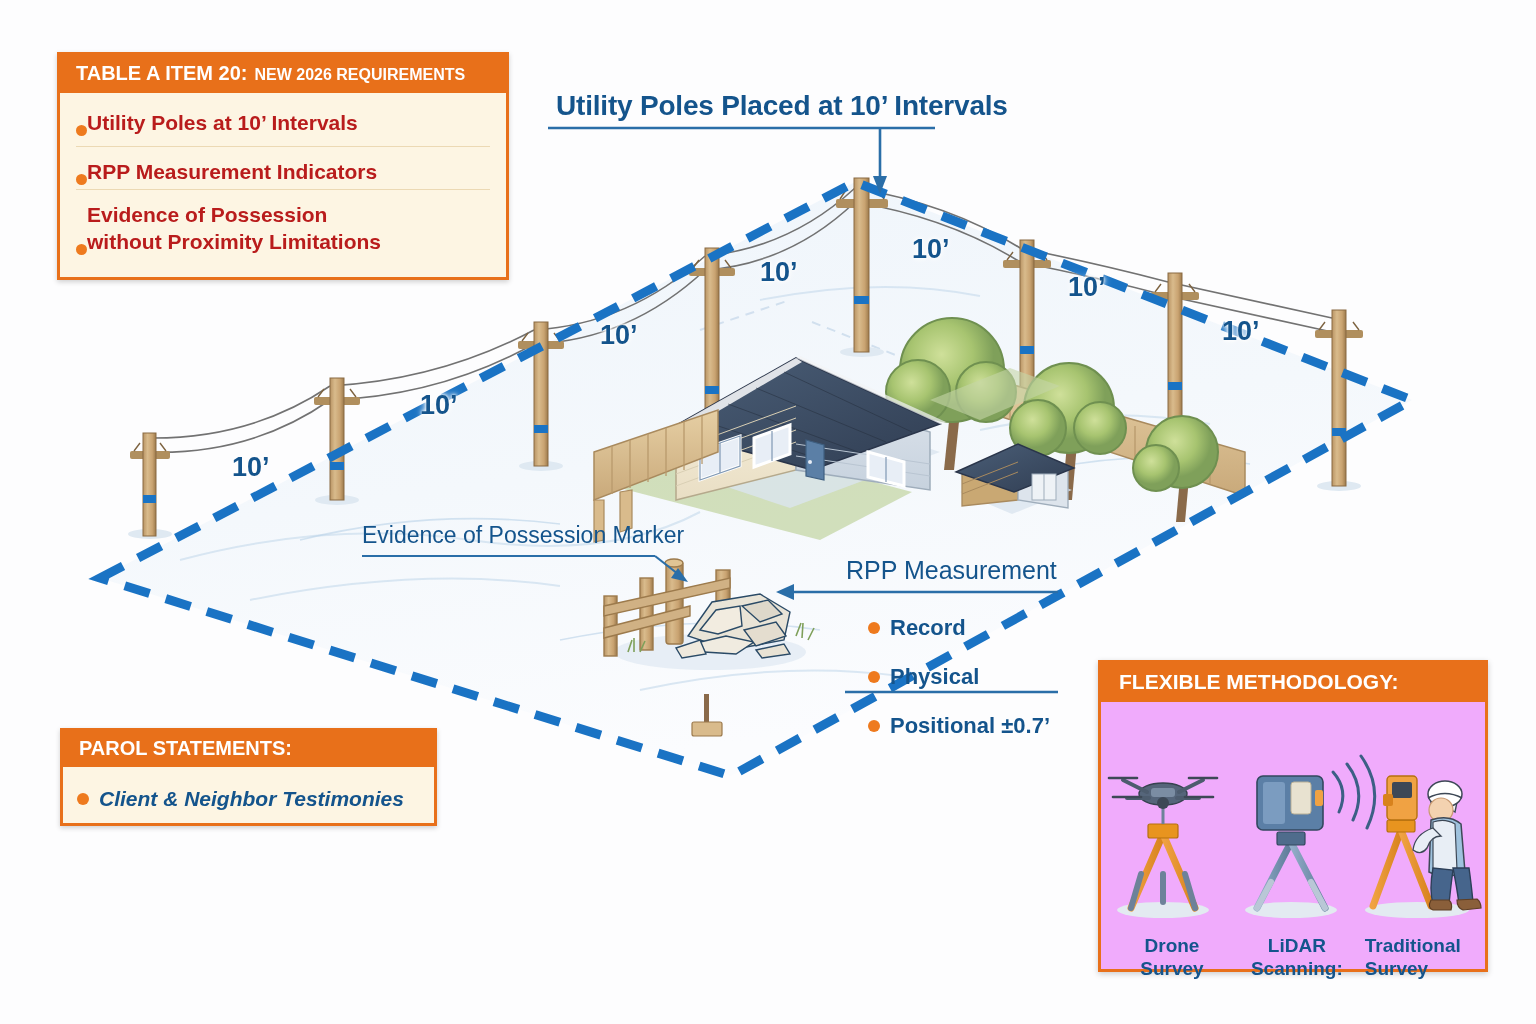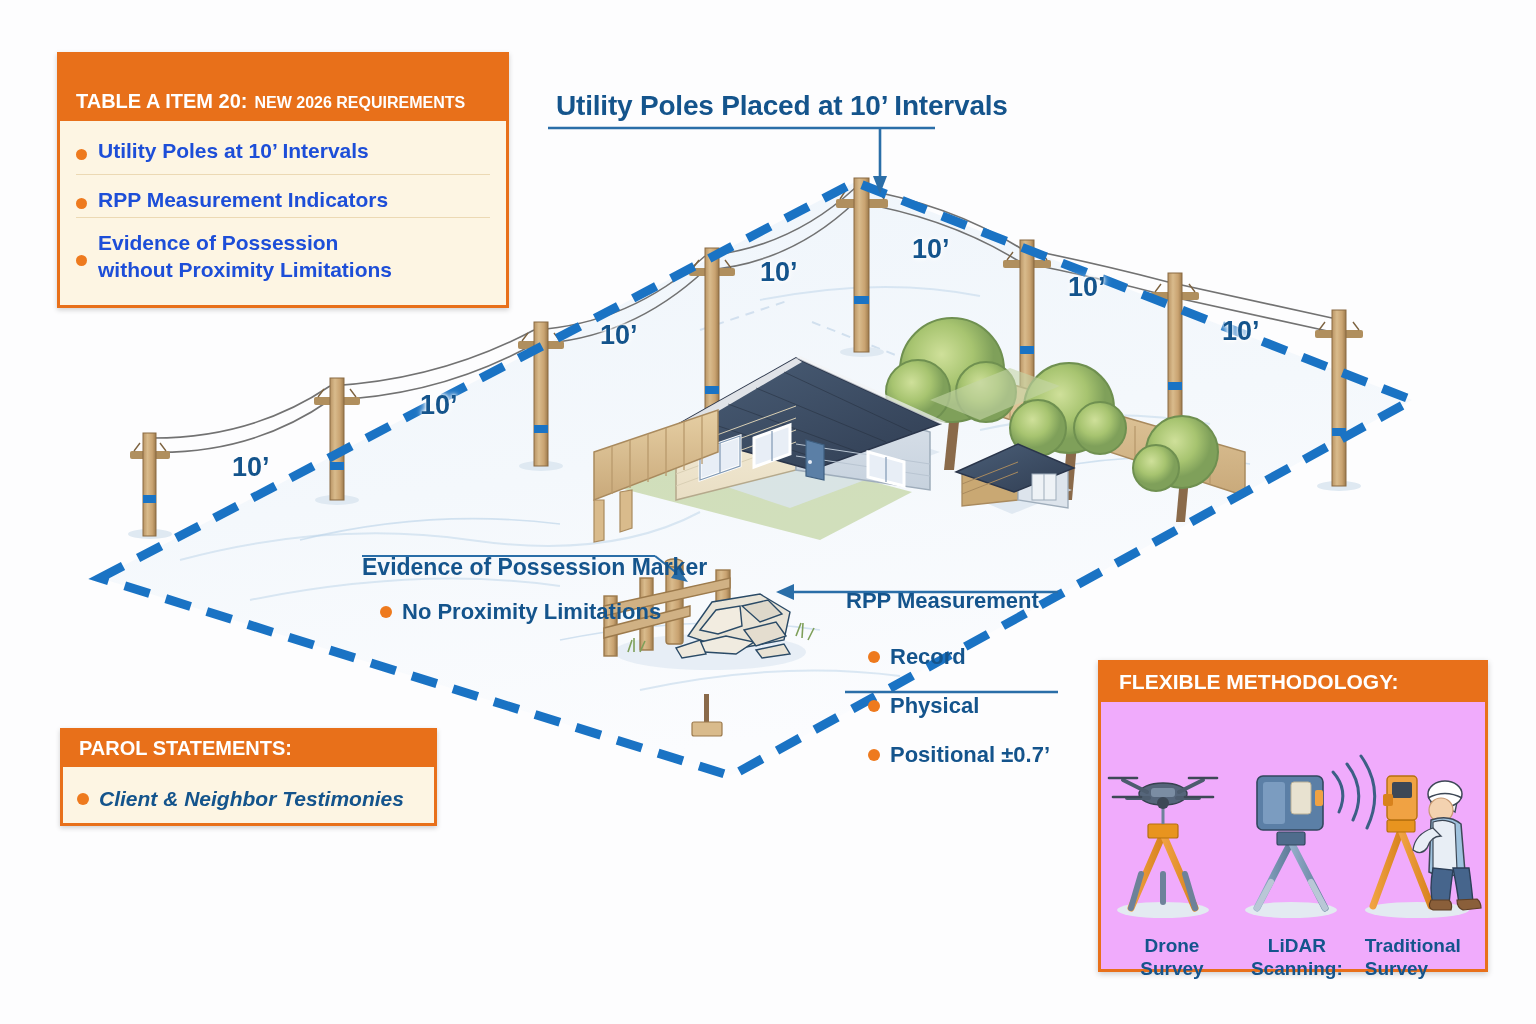--- a/index.html
+++ b/index.html
@@ -24,34 +24,34 @@
     box-sizing:border-box;
   }
   .card-hd{
     background:#e8701a;color:#fff;font-weight:bold;
     display:flex;align-items:baseline;gap:7px;
     padding:7px 14px 8px 16px;
     white-space:nowrap;
   }
   .card-bd{padding:10px 16px 12px 16px;}
   .row{
-    display:flex;align-items:center;gap:11px;
-    color:#1d4ed8;font-weight:bold;
+    display:flex;align-items:flex-end;
+    color:#b91c1c;font-weight:bold;
   }
   .row+ .row{border-top:1px solid #ecd9b4;}
   .dot{
     width:11px;height:11px;border-radius:50%;
     background:#ee7a1e;flex:none;margin-top:8px;
   }
 
   
   #scene{left:0;top:0;width:1536px;height:1024px;}
 
   
-  .callout-ttl{font-weight:bold;color:#14548c;white-space:nowrap;margin-top:32px;}
+  .callout-ttl{font-weight:normal;color:#14548c;white-space:nowrap;}
   .bullet-line{
     display:flex;align-items:center;gap:10px;
     color:#14548c;font-weight:bold;white-space:nowrap;margin-top:14px;
   }
   .bullet-line .dot{margin-top:0;width:12px;height:12px;}
 
   
   .dim{
     color:#14548c;font-weight:bold;font-size:27px;
     text-shadow:0 0 5px #fff,0 0 9px #fff,0 0 3px #fff;
@@ -394,21 +394,21 @@
   <div class="abs dim" style="left:600px;top:320px;">10’</div>
   <div class="abs dim" style="left:760px;top:257px;">10’</div>
   <div class="abs dim" style="left:912px;top:234px;">10’</div>
   <div class="abs dim" style="left:1068px;top:272px;">10’</div>
   <div class="abs dim" style="left:1222px;top:316px;">10’</div>
 
   <div class="abs ttl blue" style="left:556px;top:90px;font-size:28px;">Utility Poles Placed at 10’ Intervals</div>
 
   <div class="abs card" style="left:57px;top:52px;width:452px;">
     <div class="card-hd">
-      <span style="font-size:20px;margin-top:28px;">TABLE A ITEM 20:</span>
+      <span style="font-size:20px;">TABLE A ITEM 20:</span>
       <span style="font-size:16px;">NEW 2026 REQUIREMENTS</span>
     </div>
     <div class="card-bd">
       <div class="row" style="padding:6px 0 10px;">
         <span class="dot"></span>
         <span style="font-size:21px;line-height:27px;">Utility Poles at 10’ Intervals</span>
       </div>
       <div class="row" style="padding:11px 0 4px;">
         <span class="dot"></span>
         <span style="font-size:21px;line-height:27px;">RPP Measurement Indicators</span>
@@ -416,28 +416,24 @@
       <div class="row" style="padding:11px 0 10px;">
         <span class="dot"></span>
         <span style="font-size:21px;line-height:27px;white-space:pre-line;">Evidence of Possession
 without Proximity Limitations</span>
       </div>
     </div>
   </div>
 
   <div class="abs" style="left:362px;top:522px;">
     <div class="callout-ttl" style="font-size:23px;">Evidence of Possession Marker</div>
-    <div class="bullet-line" style="margin-top:18px;margin-left:18px;font-size:22px;">
-      <span class="dot"></span>
-      <span>No Proximity Limitations</span>
-    </div>
   </div>
 
   <div class="abs" style="left:846px;top:556px;">
-    <div class="callout-ttl" style="font-size:22px;">RPP Measurement</div>
+    <div class="callout-ttl" style="font-size:25px;">RPP Measurement</div>
     <div style="margin-top:16px;margin-left:22px;display:flex;flex-direction:column;gap:9px;">
       <div class="bullet-line" style="font-size:22px;">
         <span class="dot"></span>
         <span>Record</span>
       </div>
       <div class="bullet-line" style="font-size:22px;">
         <span class="dot"></span>
         <span>Physical</span>
       </div>
       <div class="bullet-line" style="font-size:22px;">

